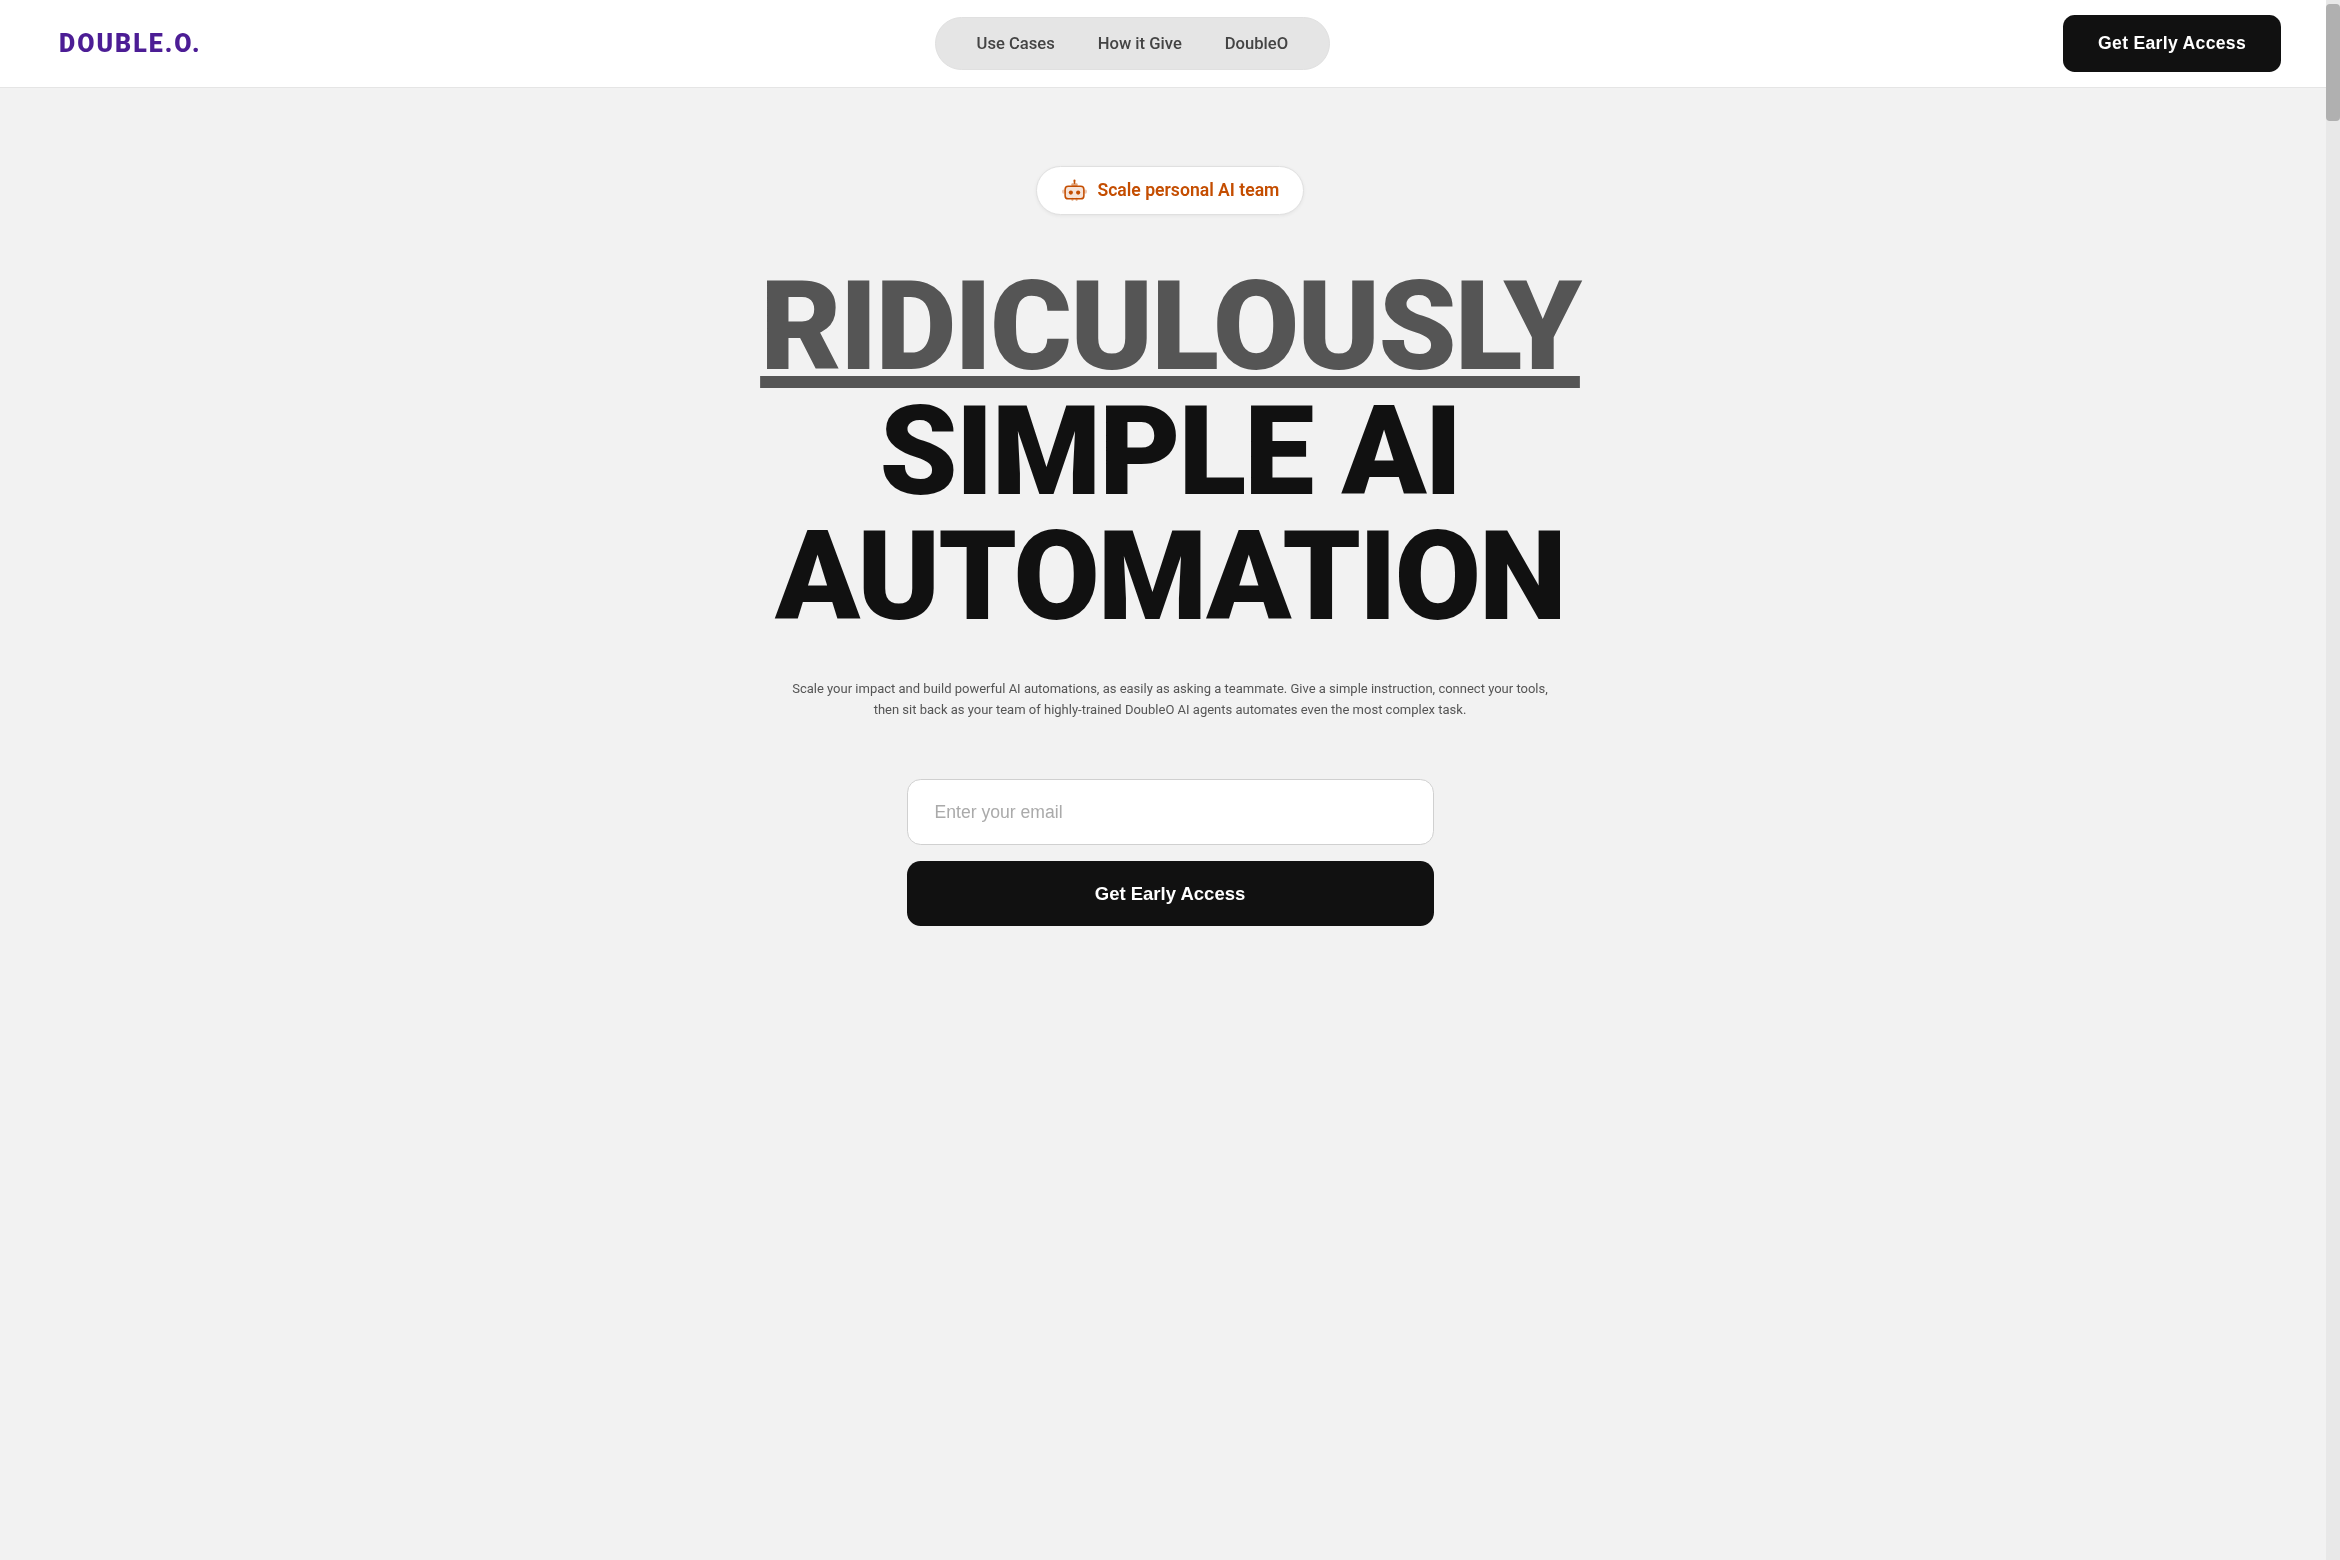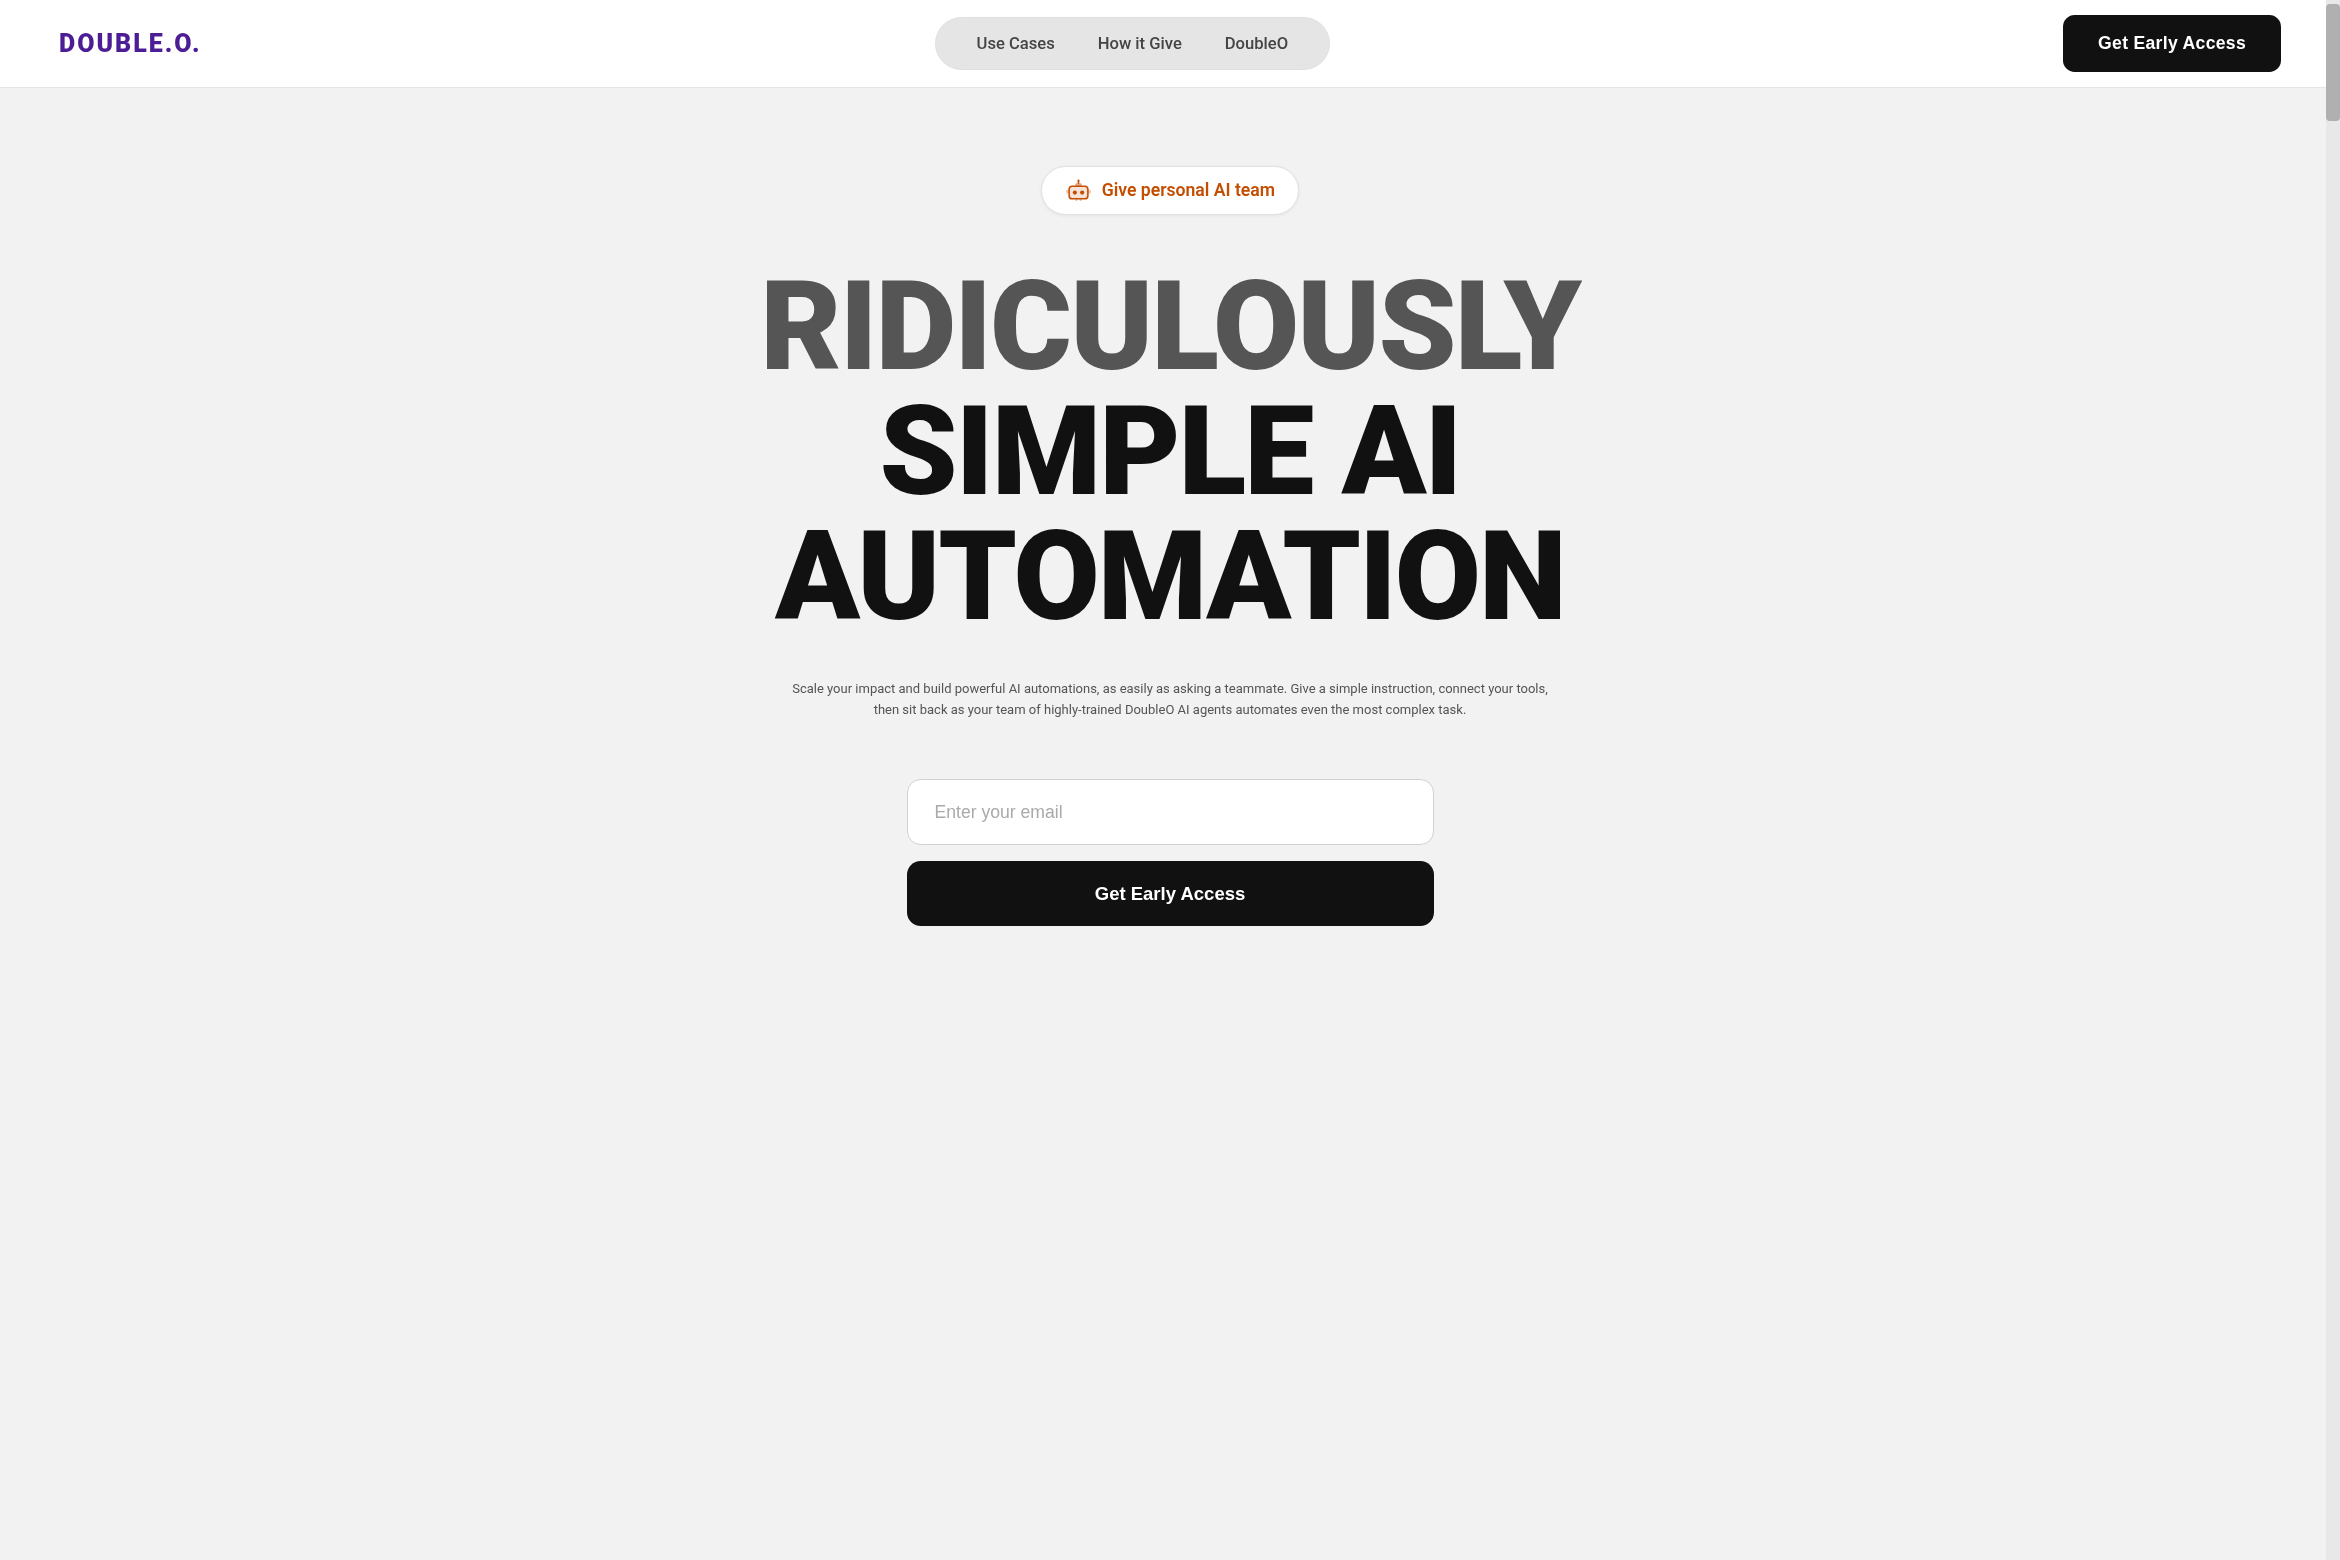--- a/index.html
+++ b/index.html
@@ -134,20 +134,21 @@
     }
 
     .headline-line1 {
       display: block;
       font-size: 125px;
       font-weight: 900;
       color: #555555;
       text-transform: uppercase;
       letter-spacing: -2px;
       line-height: 1.0;
+      text-decoration: underline;
     }
 
     .headline-line2 {
       display: block;
       font-size: 125px;
       font-weight: 900;
       color: #111111;
       text-transform: uppercase;
       letter-spacing: -2px;
       line-height: 1.0;
@@ -240,21 +241,21 @@
         <circle cx="15.5" cy="14" r="2" fill="#c44d00"></circle>
         <rect x="9" y="5" width="6" height="3" rx="1" fill="#c44d00" opacity="0.5"></rect>
         <line x1="12" y1="3" x2="12" y2="5" stroke="#c44d00" stroke-width="1.5" stroke-linecap="round"></line>
         <circle cx="12" cy="2.5" r="1" fill="#c44d00"></circle>
         <rect x="9" y="19" width="2" height="3" rx="1" fill="#c44d00" opacity="0.4"></rect>
         <rect x="13" y="19" width="2" height="3" rx="1" fill="#c44d00" opacity="0.4"></rect>
         <rect x="0" y="11" width="3" height="4" rx="1.5" fill="#c44d00" opacity="0.3"></rect>
         <rect x="21" y="11" width="3" height="4" rx="1.5" fill="#c44d00" opacity="0.3"></rect>
       </svg>
     </div>
-    <span class="badge-text">Give personal AI team</span>
+    <span class="badge-text">Scale personal AI team</span>
   </div>
 
   <div class="hero-headline">
     <span class="headline-line1">RIDICULOUSLY</span>
     <span class="headline-line2">SIMPLE AI AUTOMATION</span>
   </div>
 
   <p class="hero-description">Scale your impact and build powerful AI automations, as easily as asking a teammate. Give a simple instruction, connect your tools, then sit back as your team of highly-trained DoubleO AI agents automates even the most complex task.</p>
 
   <div class="email-form">

